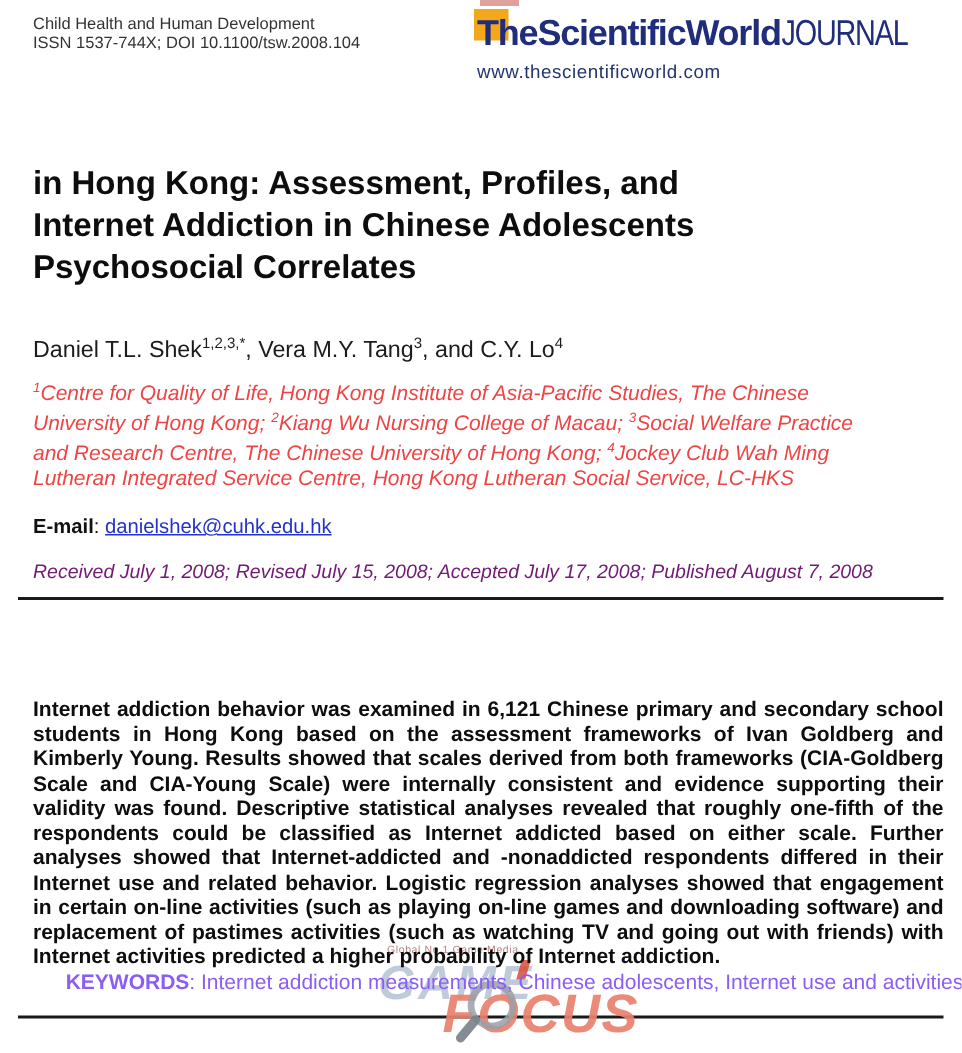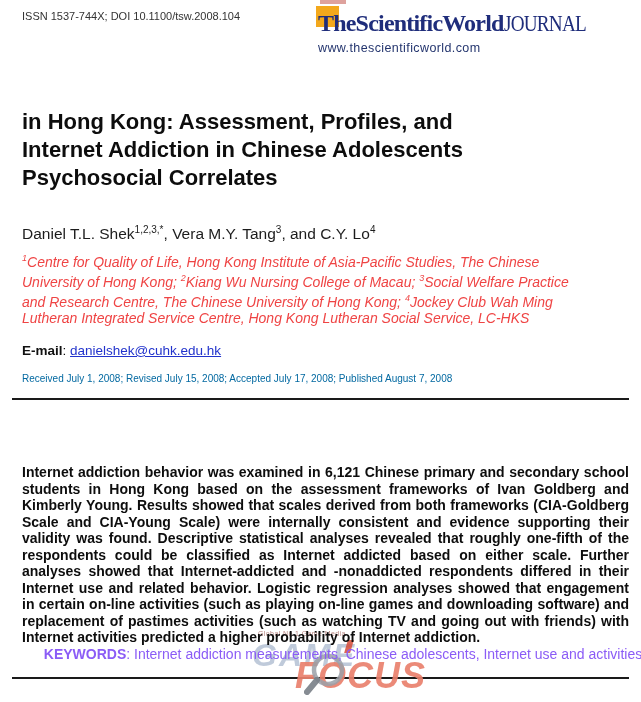--- a/index.html
+++ b/index.html
@@ -5,56 +5,57 @@
   html,body{margin:0;padding:0;}
   body{
     width:641px;height:702px;position:relative;background:#ffffff;
     font-family:"Liberation Sans",sans-serif;color:#111;overflow:hidden;
   }
   
   .meta-block{position:absolute;left:22px;top:10px;font-size:11px;line-height:13px;color:#333;}
   .meta-italic{font-style:italic;}
   
   .logo-block{position:absolute;left:318px;top:8px;width:316px;}
-  .logo-line{position:relative;white-space:nowrap;line-height:30px;height:30px;font-family:Liberation Serif, serif;}
+  .logo-line{position:relative;white-space:nowrap;line-height:30px;height:30px;}
   .yellow-box{position:absolute;left:-2px;top:-2px;width:23px;height:21px;background:#f3a81c;z-index:0;}
   .brand-bold{position:relative;z-index:1;font-weight:bold;font-size:24px;letter-spacing:-0.8px;color:#1f2d7b;}
   .brand-light{position:relative;z-index:1;display:inline-block;font-weight:normal;font-size:24px;letter-spacing:-1px;color:#1f2d7b;transform:scaleX(0.8);transform-origin:left center;}
   .logo-url{margin-top:3px;font-size:12.5px;letter-spacing:0.4px;color:#24356e;}
   .red-artifact-a{position:absolute;left:320px;top:0;width:26px;height:4px;background:rgba(190,70,60,.5);}
   .red-artifact-b{position:absolute;left:320px;top:7px;width:14px;height:2px;background:rgba(190,70,60,.3);}
   
   .title{position:absolute;left:22px;top:108px;font-size:22px;font-weight:bold;line-height:28px;color:#0d0d0d;}
   .authors{position:absolute;left:22px;top:224px;font-size:15.5px;color:#1c1c1c;}
   .authors sup{font-size:10px;}
   .affiliations{position:absolute;left:22px;top:250px;width:565px;font-size:14px;font-style:italic;line-height:16.5px;color:#ef4444;}
   .affiliations sup{font-size:9px;}
   .email-line{position:absolute;left:22px;top:343px;font-size:13.5px;color:#111;}
   .email-label{font-weight:bold;}
   .email-link{color:#2233cc;text-decoration:underline;}
-  .dates-line{position:absolute;left:22px;top:373px;font-size:10px;color:#0369a1;}
+  .dates-line{position:absolute;left:22px;top:373px;font-size:13px;font-style:italic;color:#701a75;}
   .rule{position:absolute;left:12px;width:617px;height:2px;background:#1a1a1a;}
   .rule-top{top:398px;}
   .rule-bottom{top:677px;z-index:1;}
   
   .abstract{position:absolute;left:22px;top:424px;width:607px;font-size:14px;font-weight:bold;line-height:16.5px;text-align:justify;color:#0d0d0d;z-index:3;margin-top:40px;}
   .keywords-line{position:absolute;left:38px;top:646px;width:610px;font-size:14px;color:#8b5cf6;z-index:3;text-align:center;}
   .keywords-label{font-weight:bold;}
   
   .watermark{position:absolute;left:250px;top:629px;width:210px;height:73px;z-index:2;}
   .wm-tagline{position:absolute;left:8px;top:1px;font-size:7px;letter-spacing:.4px;color:#b5837f;white-space:nowrap;}
   .wm-game{position:absolute;left:2px;top:8px;font-size:32px;font-weight:bold;font-style:italic;letter-spacing:2px;color:rgba(152,170,196,.62);}
   .wm-tick{position:absolute;left:96px;top:11px;width:6px;height:13px;background:rgba(215,75,55,.85);transform:skewX(-16deg);}
   .wm-focus{position:absolute;left:45px;top:26px;font-size:36px;font-weight:bold;font-style:italic;letter-spacing:1px;color:rgba(233,128,108,.92);}
   .wm-magnifier{position:absolute;left:0;top:0;width:210px;height:73px;pointer-events:none;}
 </style>
 </head>
 <body>
 
 <div class="meta-block">
+  <div>Child Health and Human Development</div>
   <div>ISSN 1537-744X; DOI 10.1100/tsw.2008.104</div>
 </div>
 
 <div class="red-artifact-a"></div>
 <div class="red-artifact-b"></div>
 
 <div class="logo-block">
   <div class="logo-line">
     <span class="yellow-box"></span><span class="brand-bold">TheScientificWorld</span><span class="brand-light">JOURNAL</span>
   </div>

